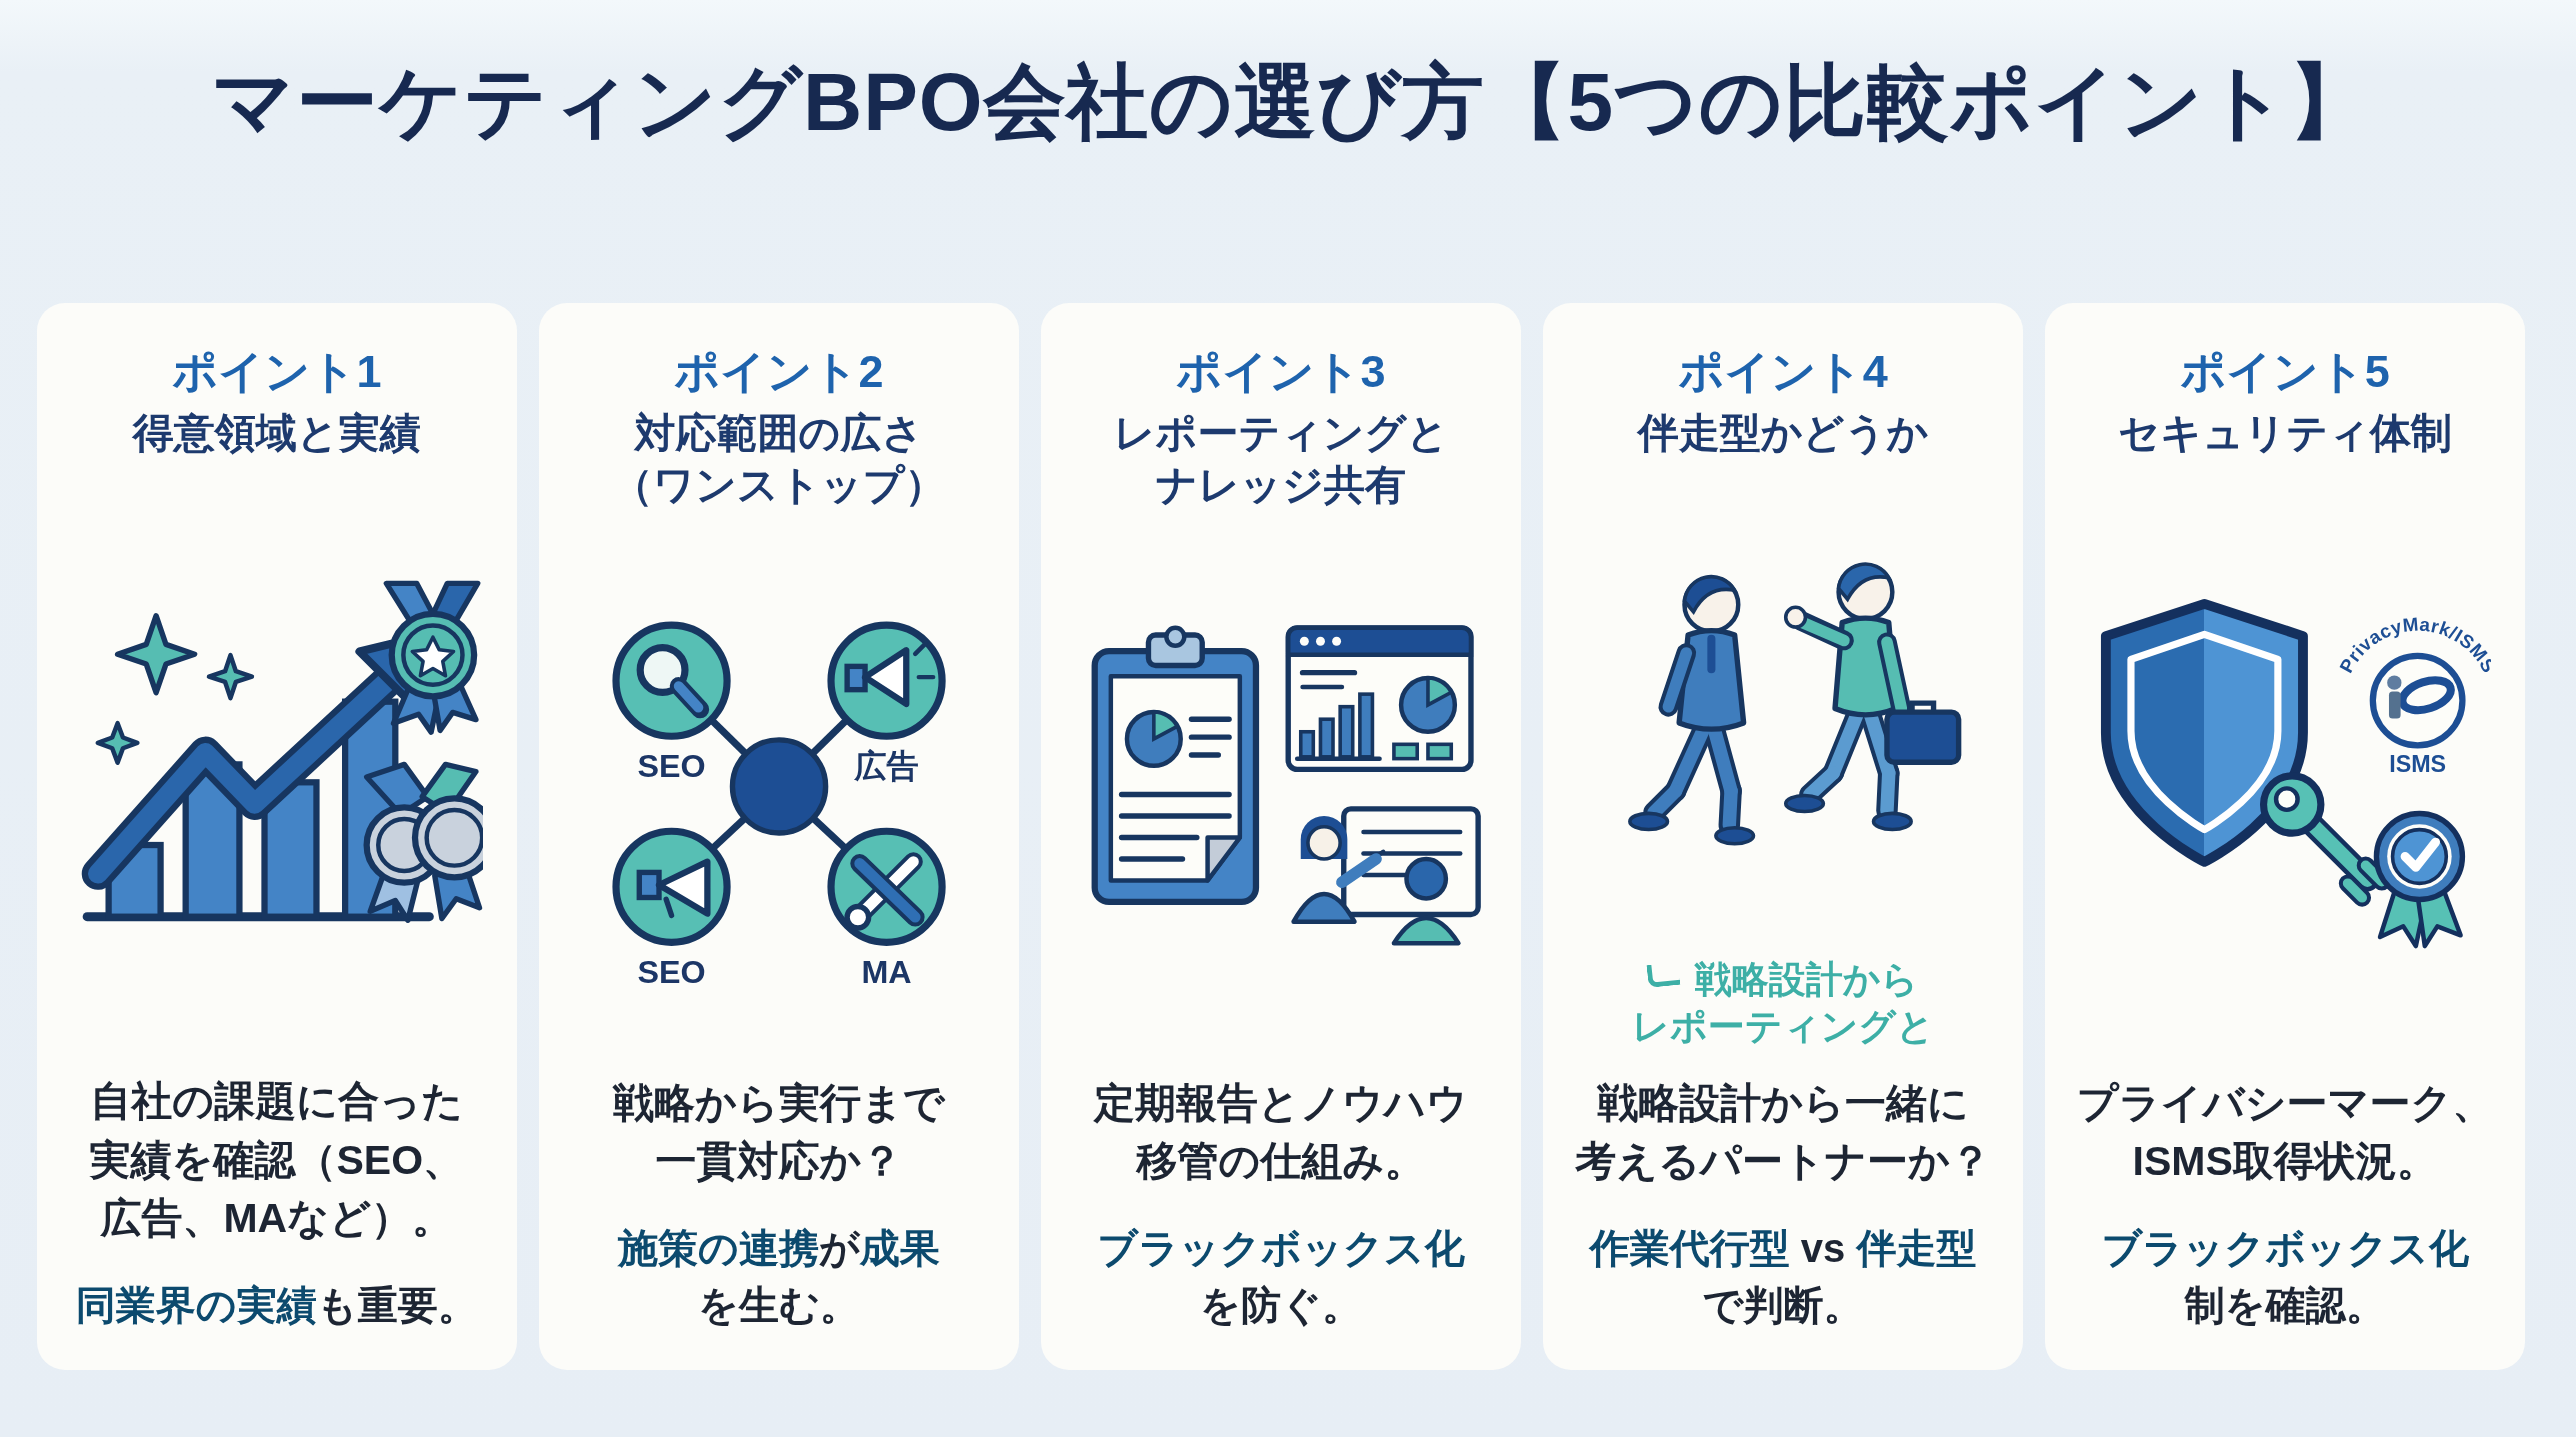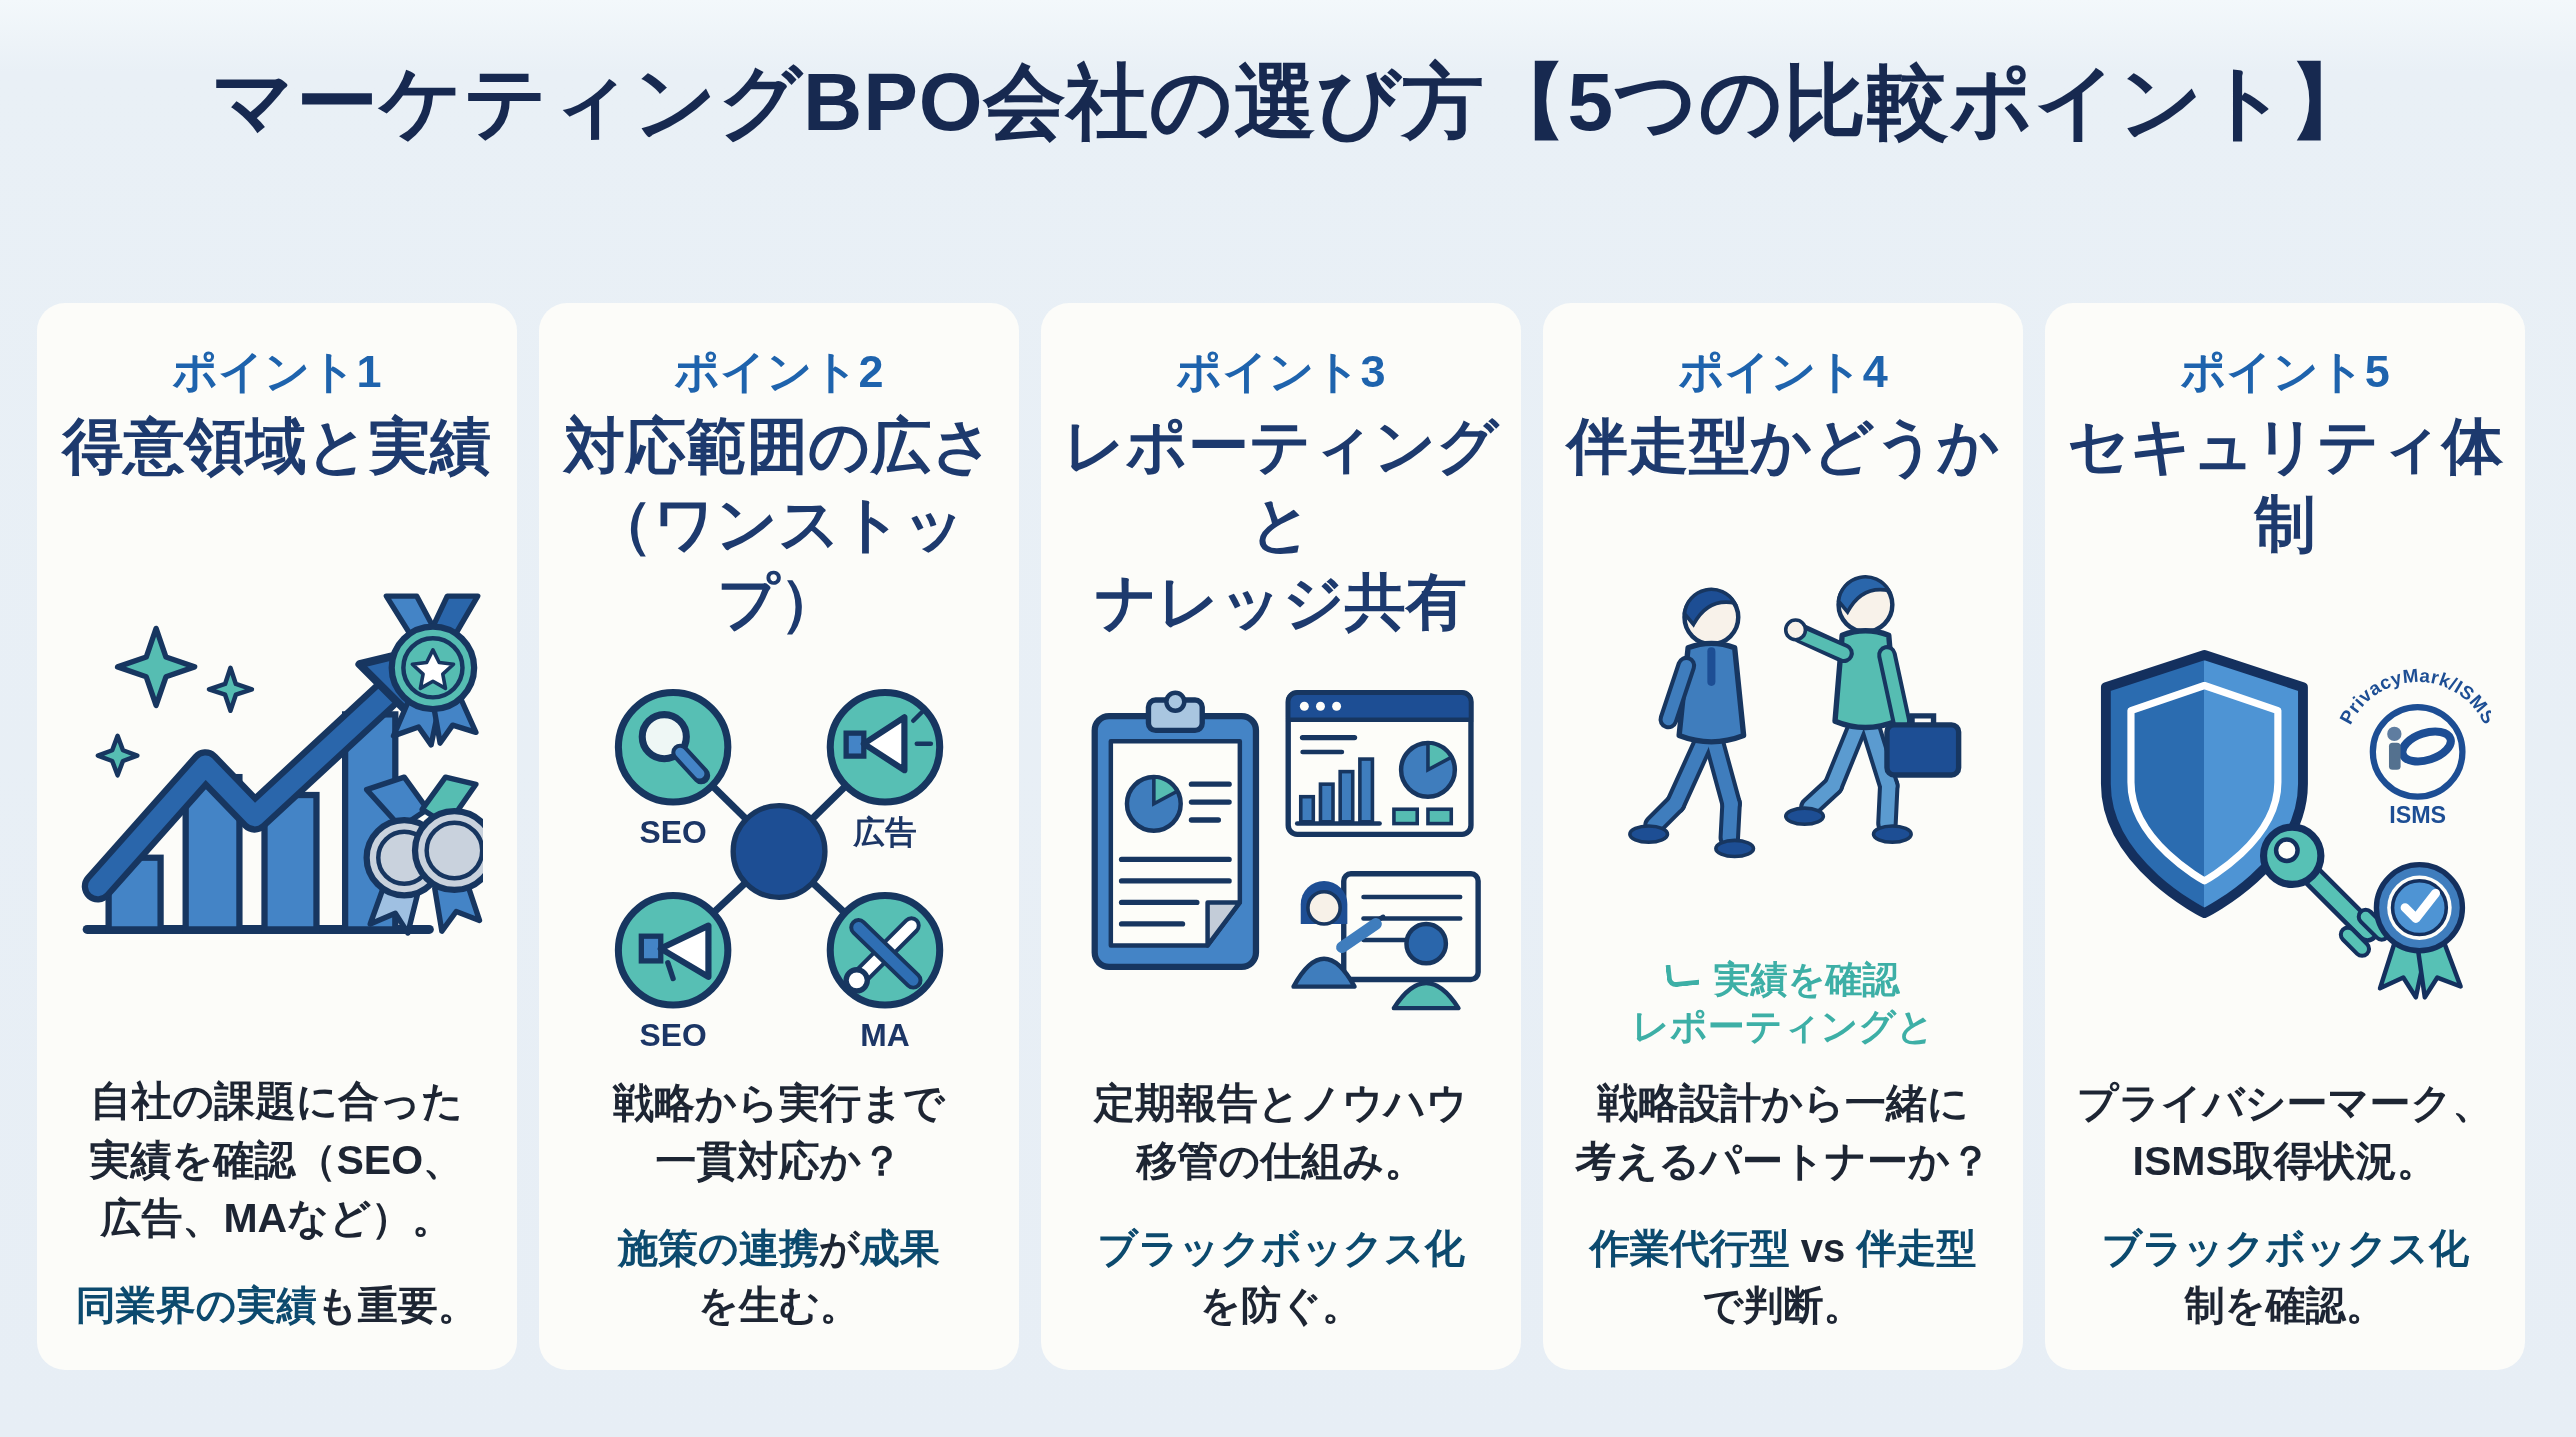--- a/index.html
+++ b/index.html
@@ -19,21 +19,21 @@
     margin:155px 51px 0 30px;
     display:flex; gap:22.5px; height:1067px;
   }
   .card {
     flex:1 1 0; background:#fcfcf9; border-radius:28px;
     display:flex; flex-direction:column; align-items:center;
     padding:43px 20.6px 36px 20.6px;
   }
   .point-label { font-size:45px; font-weight:bold; color:#1e63ad; line-height:1.15; }
   .card-subtitle {
-    margin-top:9.4px; font-size:61px; font-weight:bold; color:#1d3a6e;
+    margin-top:9.4px; font-size:41px; font-weight:bold; color:#1d3a6e;
     text-align:center; line-height:1.28; white-space:pre-line;
   }
   .icon-wrap {
     flex:1 1 auto; min-height:0; width:100%;
     display:flex; align-items:center; justify-content:center;
     padding:9.4px 0;
   }
   .icon-wrap svg { width:94%; height:96%; }
   svg text { font-family:"Liberation Sans","DejaVu Sans",sans-serif; font-weight:bold; }
   .card-body {
@@ -274,21 +274,21 @@
             <line x1="346" y1="106" x2="362" y2="180" stroke="#173660" stroke-width="22" stroke-linecap="round"></line>
             <line x1="346" y1="106" x2="362" y2="180" stroke="#56bdb2" stroke-width="13" stroke-linecap="round"></line>
             <path d="M374 184 L374 174 L398 174 L398 184" fill="none" stroke="#173660" stroke-width="6"></path>
             <rect x="346" y="184" width="80" height="56" rx="8" fill="#1d4e94" stroke="#173660" stroke-width="6"></rect>
           </g>
         </svg>
       </div>
       <div class="annotation">
         <span class="line1">
             <span class="elbow-mark"></span>
-            <span>実績を確認</span>
+            <span>戦略設計から</span>
           </span><br>
         <span>レポーティングと</span>
       </div>
       <div class="card-body">戦略設計から一緒に
 考えるパートナーか？</div>
       <div class="card-highlight"><span class="seg-blue">作業代行型</span><span class="seg-dark"> vs </span><span class="seg-blue">伴走型</span><br><span class="seg-dark">で判断。</span></div>
     </div>
 
     <div class="card">
       <div class="point-label">ポイント5</div>

